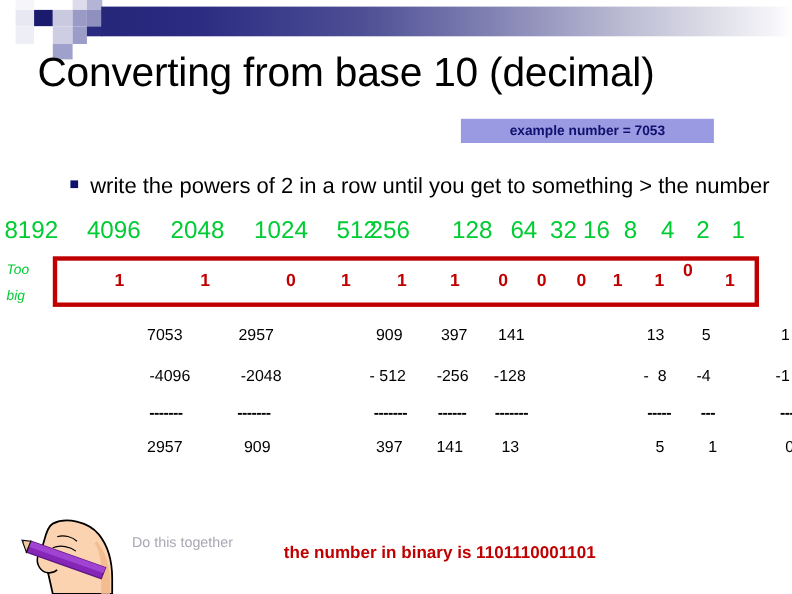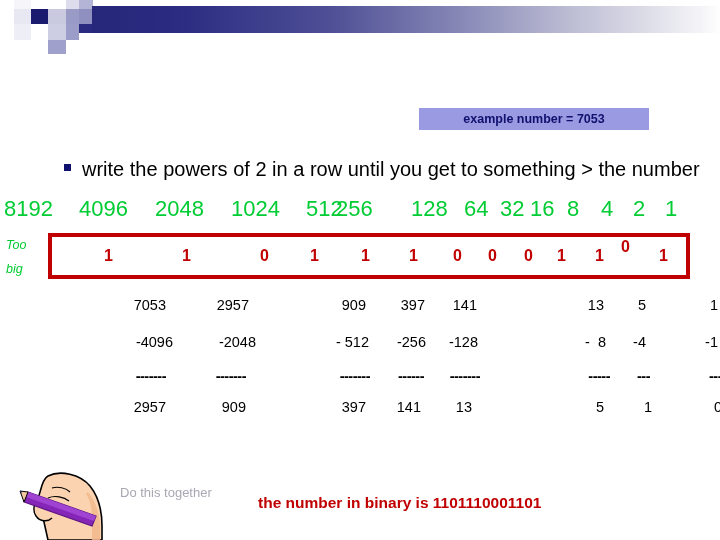--- a/index.html
+++ b/index.html
@@ -205,20 +205,21 @@
       <div class="deco-sq" style="left: 66px; top: 24px; width: 13px; height: 16px; background: rgb(156, 156, 200);"></div>
       <div class="deco-sq" style="left: 79px; top: 24px; width: 14px; height: 9px; background: rgb(42, 42, 128);"></div>
       <div class="deco-sq" style="left: 48px; top: 40px; width: 18px; height: 14px; background: rgb(159, 160, 204);"></div>
       <div class="deco-sq" style="left: 14px; top: 0px; width: 17px; height: 9px; background: rgb(246, 246, 250);"></div>
       <div class="deco-sq" style="left: 0px; top: 0px; width: 14px; height: 54px; background: rgb(255, 255, 255);"></div>
     </div>
   <div id="banner-gradient"></div>
 </div>
 
 <div id="slide-title">
+  <div>Converting from base 10 (decimal)</div>
 </div>
 
 <div id="example-badge" style="background: rgb(154, 154, 226); color: rgb(16, 16, 110);">example number = 7053</div>
 
 <div id="bullet-row">
   <div id="bullet-marker"></div>
   <div id="bullet-text">write the powers of 2 in a row until you get to something &gt; the number</div>
 </div>
 
 <div id="powers-row" style="color: rgb(0, 204, 51);">

